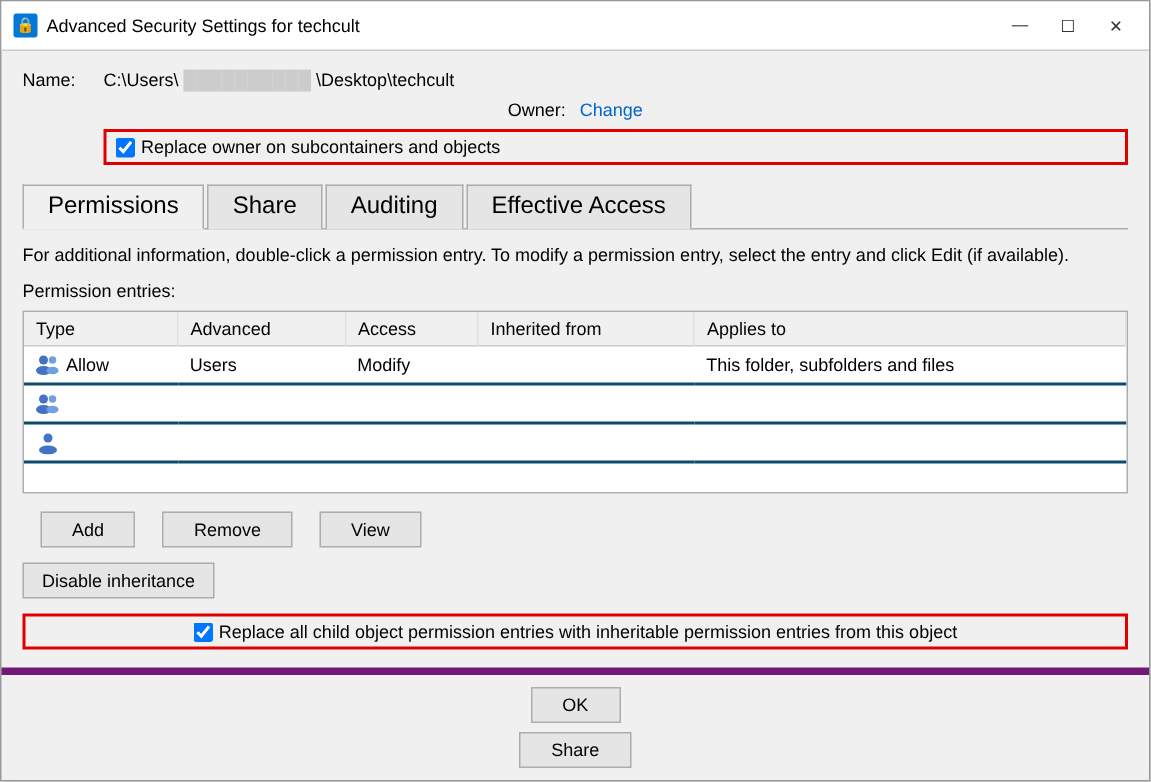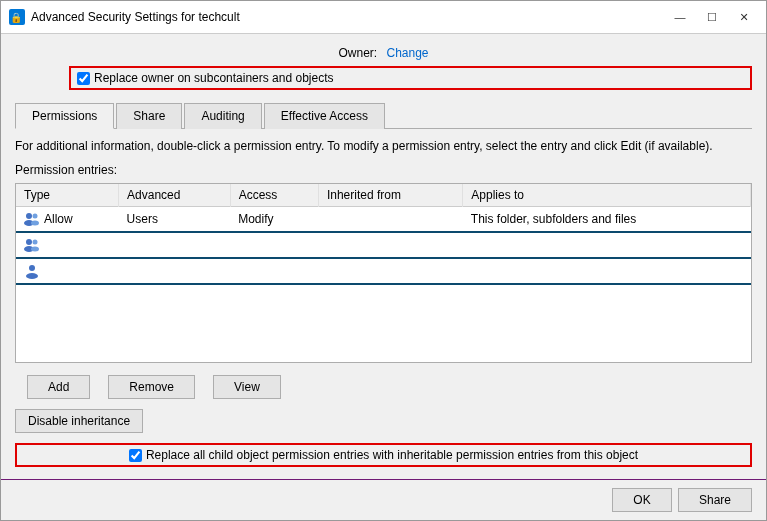--- a/index.html
+++ b/index.html
@@ -113,21 +113,21 @@
       display: flex;
       margin-top: 6px;
       border-bottom: 1px solid #adadad;
     }
     .tab {
       padding: 5px 16px;
       border: 1px solid #adadad;
       border-bottom: none;
       background: #e5e5e5;
       cursor: pointer;
-      font-size: 12px;
+      font-size: 16px;
       margin-right: 2px;
       position: relative;
       bottom: -1px;
       text-align: right;
     }
     .tab.active {
       background: #f0f0f0;
       border-bottom: 1px solid #f0f0f0;
       font-weight: normal;
       z-index: 1;
@@ -218,25 +218,26 @@
       justify-content: center;
     }
     .bottom-checkbox-row input[type=checkbox] {
       width: 13px;
       height: 13px;
       cursor: pointer;
     }
 
     .footer {
       display: flex;
-      justify-content: flex-end;
+      justify-content: flex-start;
       align-items: center;
       gap: 6px;
       padding: 8px 14px;
-      border-top: 1px solid #701a75;
+      border-top: 5px solid #701a75;
+      flex-direction: column;
     }
     .footer-btn {
       padding: 4px 20px;
       border: 1px solid #adadad;
       background: #e5e5e5;
       cursor: pointer;
       font-size: 12px;
       min-width: 60px;
     }
     .footer-btn.primary {
@@ -253,20 +254,28 @@
     <span class="title-bar-text">Advanced Security Settings for techcult</span>
     <div class="title-bar-controls">
       <button class="title-bar-btn">—</button>
       <button class="title-bar-btn">☐</button>
       <button class="title-bar-btn close">✕</button>
     </div>
   </div>
 
   <div class="content">
 
+    <div class="row">
+      <span class="label">Name:</span>
+      <span class="value">
+        <span>C:\Users\</span>
+        <span style="color:#ccc;">██████████</span>
+        <span>\Desktop\techcult</span>
+      </span>
+    </div>
 
     <div class="owner-row">
       <div class="row" style="gap:6px;">
         <span class="label">Owner:</span>
       </div>
       <span class="link">Change</span>
     </div>
 
     <div class="checkbox-row">
       <input type="checkbox" id="replace-owner" checked="" style="">

